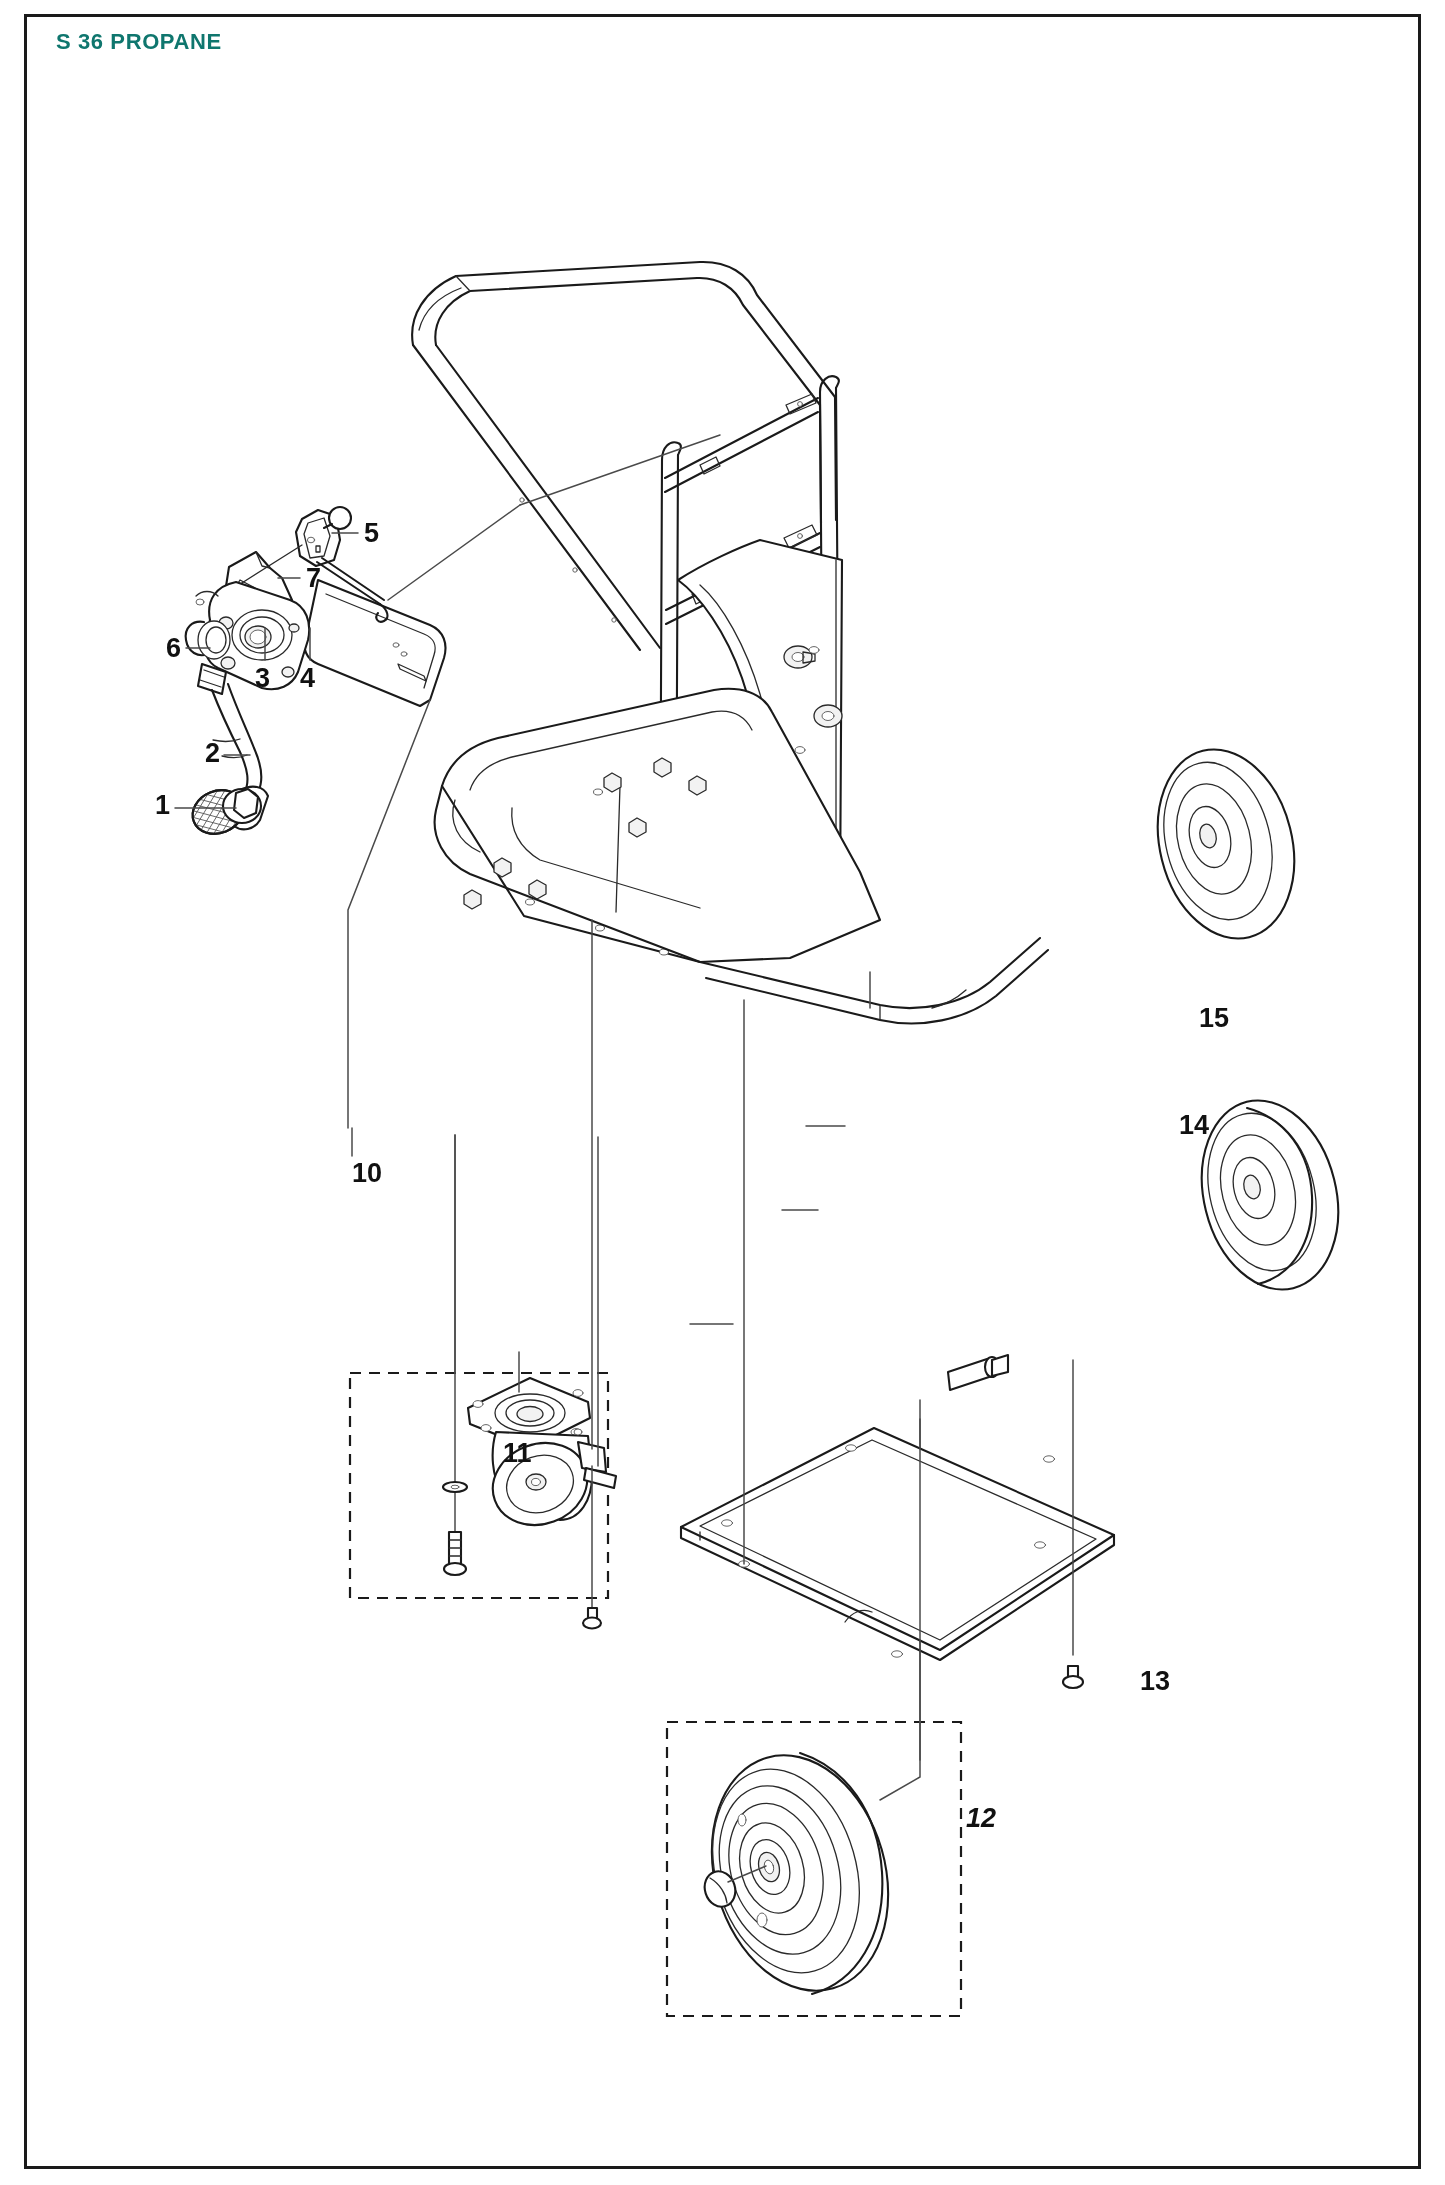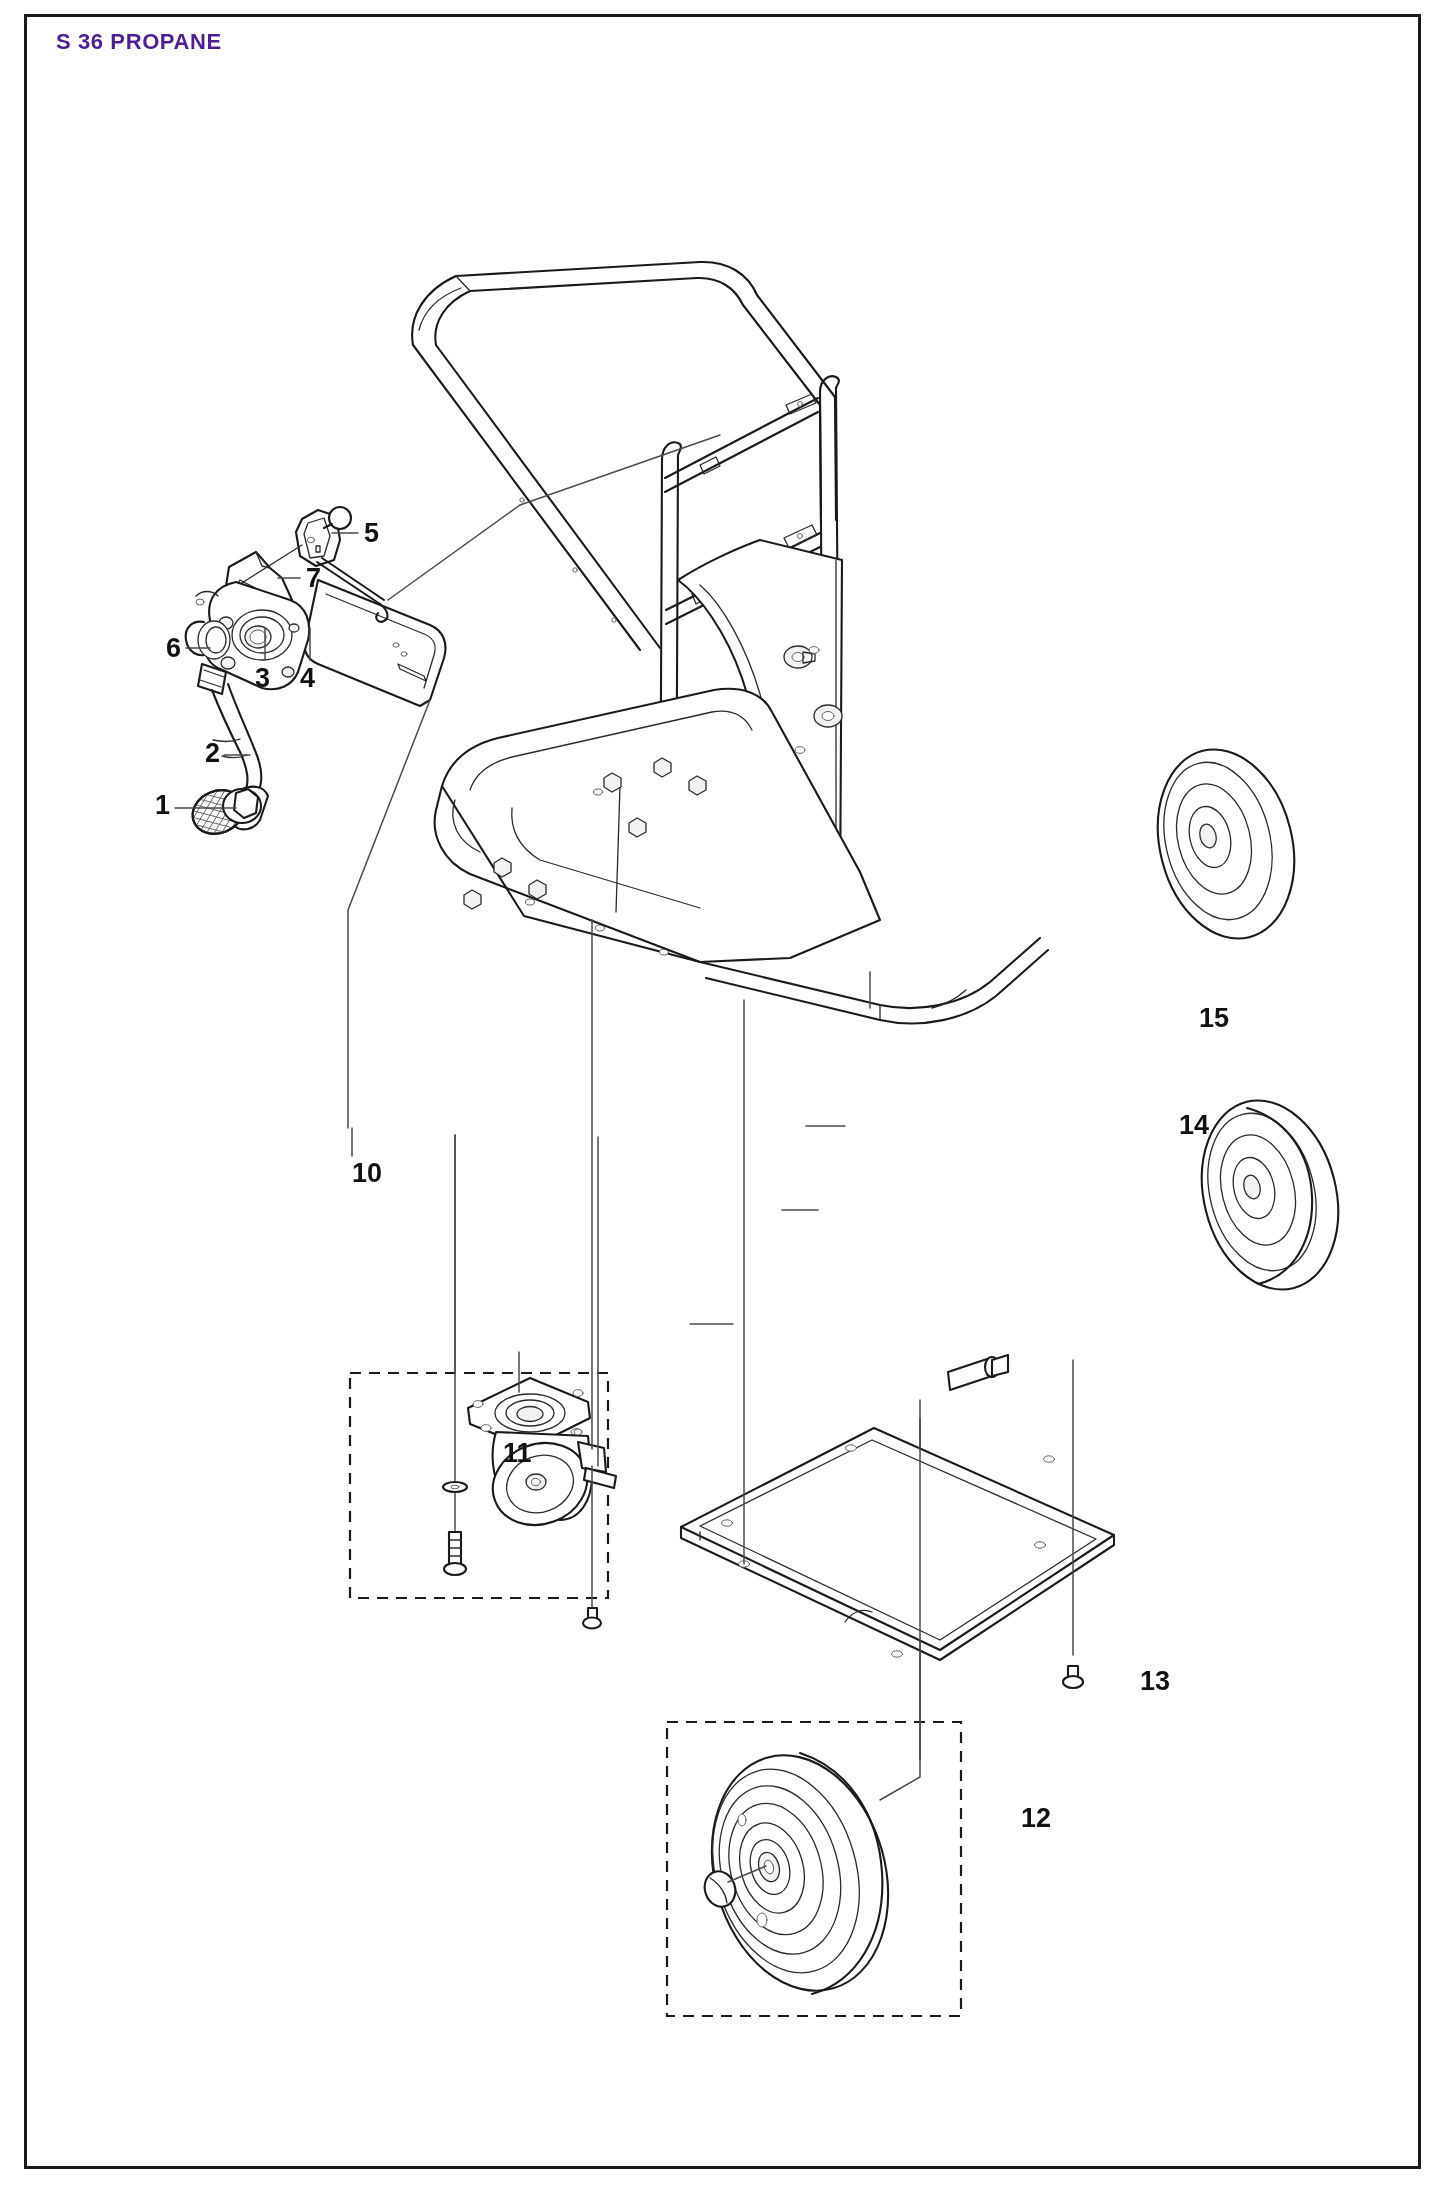--- a/index.html
+++ b/index.html
@@ -35,21 +35,21 @@
   .title-block {
     position: absolute;
     left: 56px;
     top: 24px;
     width: 600px;
   }
   .title-line {
     font-size: 22px;
     font-weight: bold;
     letter-spacing: 0.6px;
-    color: #4c1d95;
+    color: #0f766e;
     line-height: 36px;
     white-space: pre;
   }
   #drawing {
     position: absolute;
     left: 0;
     top: 0;
     width: 1445px;
     height: 2185px;
   }
@@ -416,18 +416,18 @@
 
   <div class="callout-label" style="left:155px; top:792px;">1</div>
   <div class="callout-label" style="left:205px; top:740px;">2</div>
   <div class="callout-label" style="left:255px; top:665px;">3</div>
   <div class="callout-label" style="left:300px; top:665px;">4</div>
   <div class="callout-label" style="left:364px; top:520px;">5</div>
   <div class="callout-label" style="left:166px; top:635px;">6</div>
   <div class="callout-label" style="left:306px; top:565px;">7</div>
   <div class="callout-label" style="left:352px; top:1160px;">10</div>
   <div class="callout-label" style="left:503px; top:1440px;">11</div>
-  <div class="callout-label" style="left:1021px; top:1805px;">12</div>
+  <div class="callout-label" style="left:966px; top:1805px;font-style:italic;">12</div>
   <div class="callout-label" style="left:1140px; top:1668px;">13</div>
   <div class="callout-label" style="left:1179px; top:1112px;text-align:center;">14</div>
   <div class="callout-label" style="left:1199px; top:1005px;">15</div>
 
 </div>
 
 </body></html>

